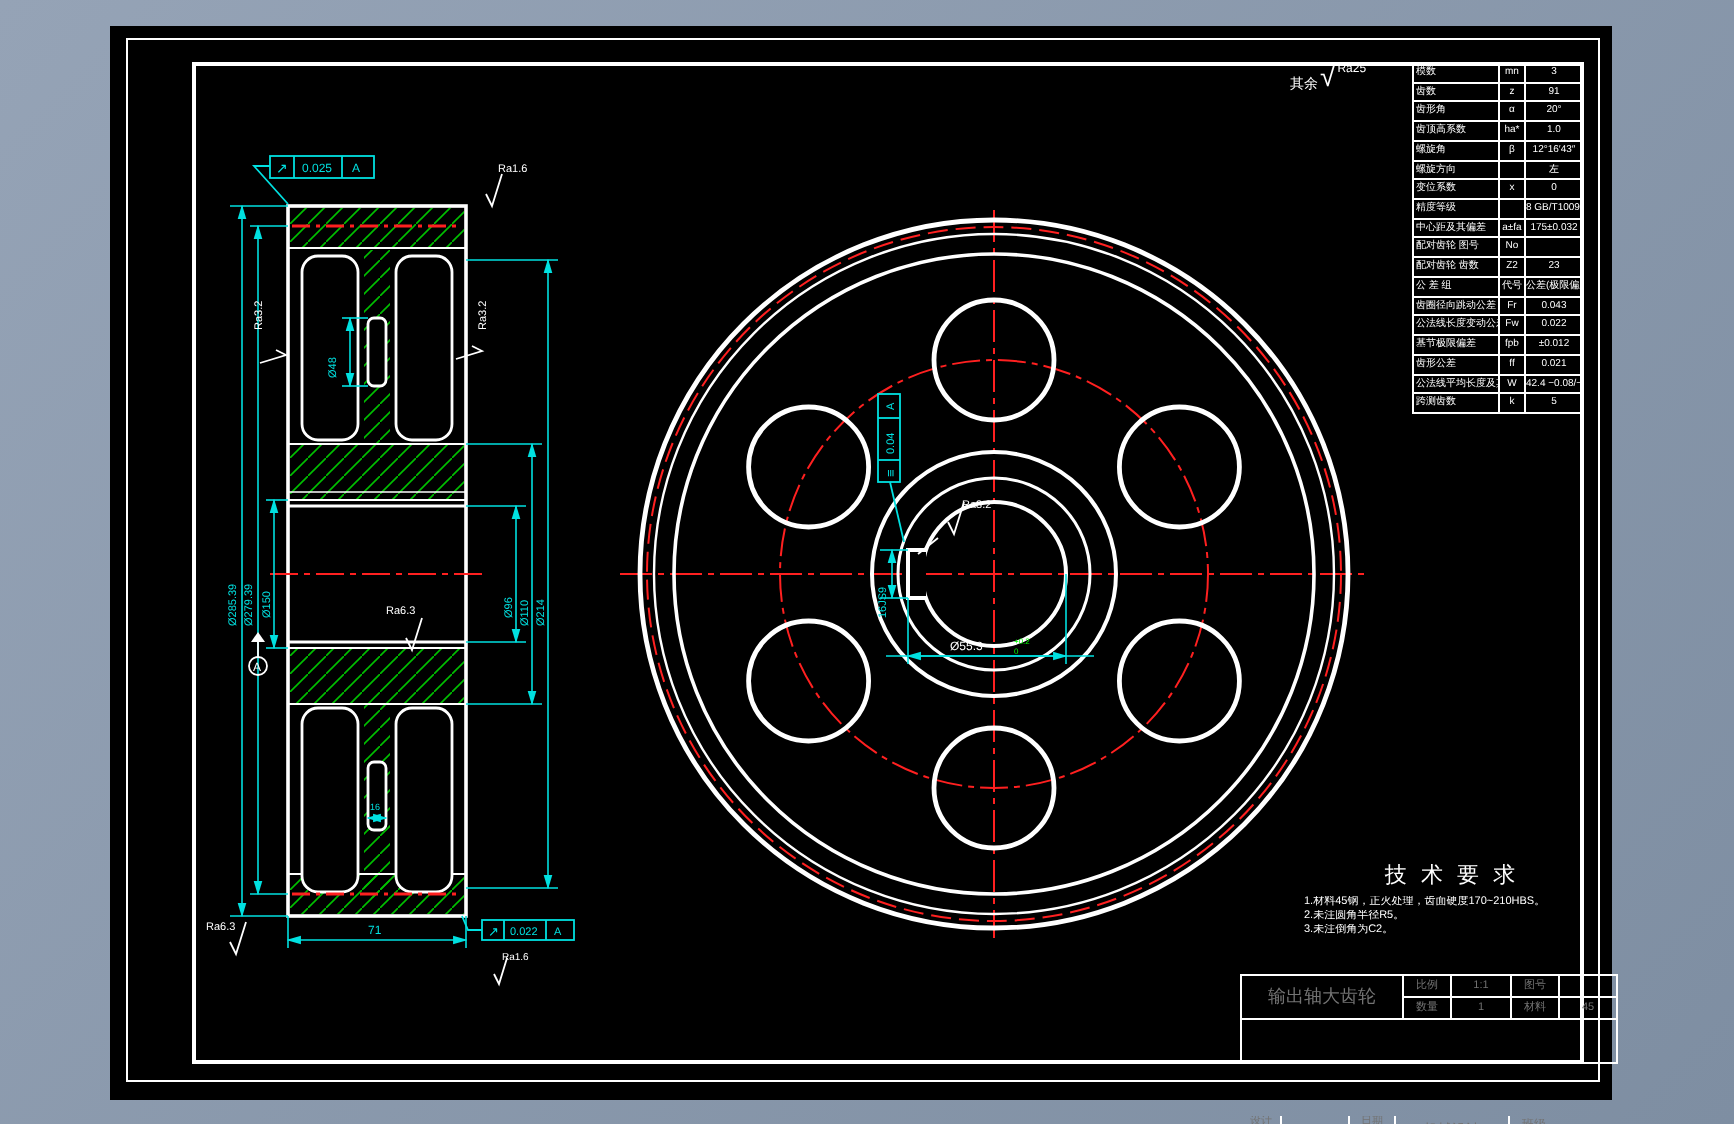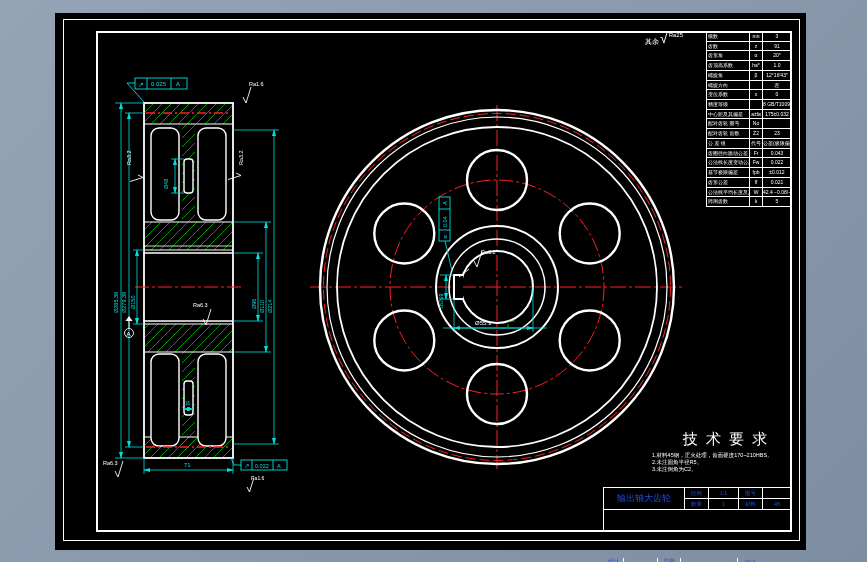--- a/index.html
+++ b/index.html
@@ -16,25 +16,25 @@
   
   .gear-table{position:absolute;left:706px;top:31px;width:86px;height:176px;border:1.5px solid #fff;
     box-sizing:border-box;display:flex;flex-direction:column;color:#fff;}
   .gt-row{flex:1;display:flex;border-bottom:1px solid #fff;min-height:0;}
   .gt-row:last-child{border-bottom:none;}
   .gt-l{width:41px;border-right:1px solid #fff;font-size:5px;line-height:8px;overflow:hidden;white-space:nowrap;padding-left:1px;}
   .gt-s{width:12px;border-right:1px solid #fff;font-size:5px;line-height:8px;text-align:center;overflow:hidden;}
   .gt-v{flex:1;font-size:5px;line-height:8px;text-align:center;overflow:hidden;white-space:nowrap;}
   
   .techreq{position:absolute;left:652px;top:430px;width:148px;color:#fff;}
-  .techreq .tr-title{font-size:15px;text-align:center;letter-spacing:2px;margin-bottom:3px;}
+  .techreq .tr-title{font-size:11px;text-align:center;letter-spacing:2px;margin-bottom:3px;}
   .techreq .tr-line{font-size:5.5px;line-height:7px;white-space:nowrap;overflow:hidden;}
   
-  .tblock{position:absolute;left:603px;top:487px;width:189px;height:45px;border:1.5px solid #fff;
-    box-sizing:border-box;color:#1d4ed8;display:flex;flex-direction:column;gap:48px;}
+  .tblock{position:absolute;left:620px;top:487px;width:189px;height:45px;border:1.5px solid #fff;
+    box-sizing:border-box;color:#737373;display:flex;flex-direction:column;gap:48px;}
   .tb-top{height:21px;display:flex;border-bottom:1px solid #fff;}
   .tb-name{width:80px;border-right:1px solid #fff;display:flex;align-items:center;justify-content:center;
     font-size:9px;white-space:nowrap;overflow:hidden;}
   .tb-grid{flex:1;display:grid;grid-template-columns:24px 30px 24px 1fr;grid-auto-rows:1fr;}
   .tb-grid span{border-right:1px solid #fff;border-bottom:1px solid #fff;font-size:5.5px;line-height:10px;
     text-align:center;overflow:hidden;white-space:nowrap;}
   .tb-grid span:nth-child(4n){border-right:none;}
   .tb-grid span:nth-child(n+5){border-bottom:none;}
   .tb-bot{flex:1;display:flex;}
   .tb-sign{width:76px;border-right:1px solid #fff;display:grid;grid-template-columns:20px 34px 1fr;grid-template-rows:1fr 1fr 1fr;}

